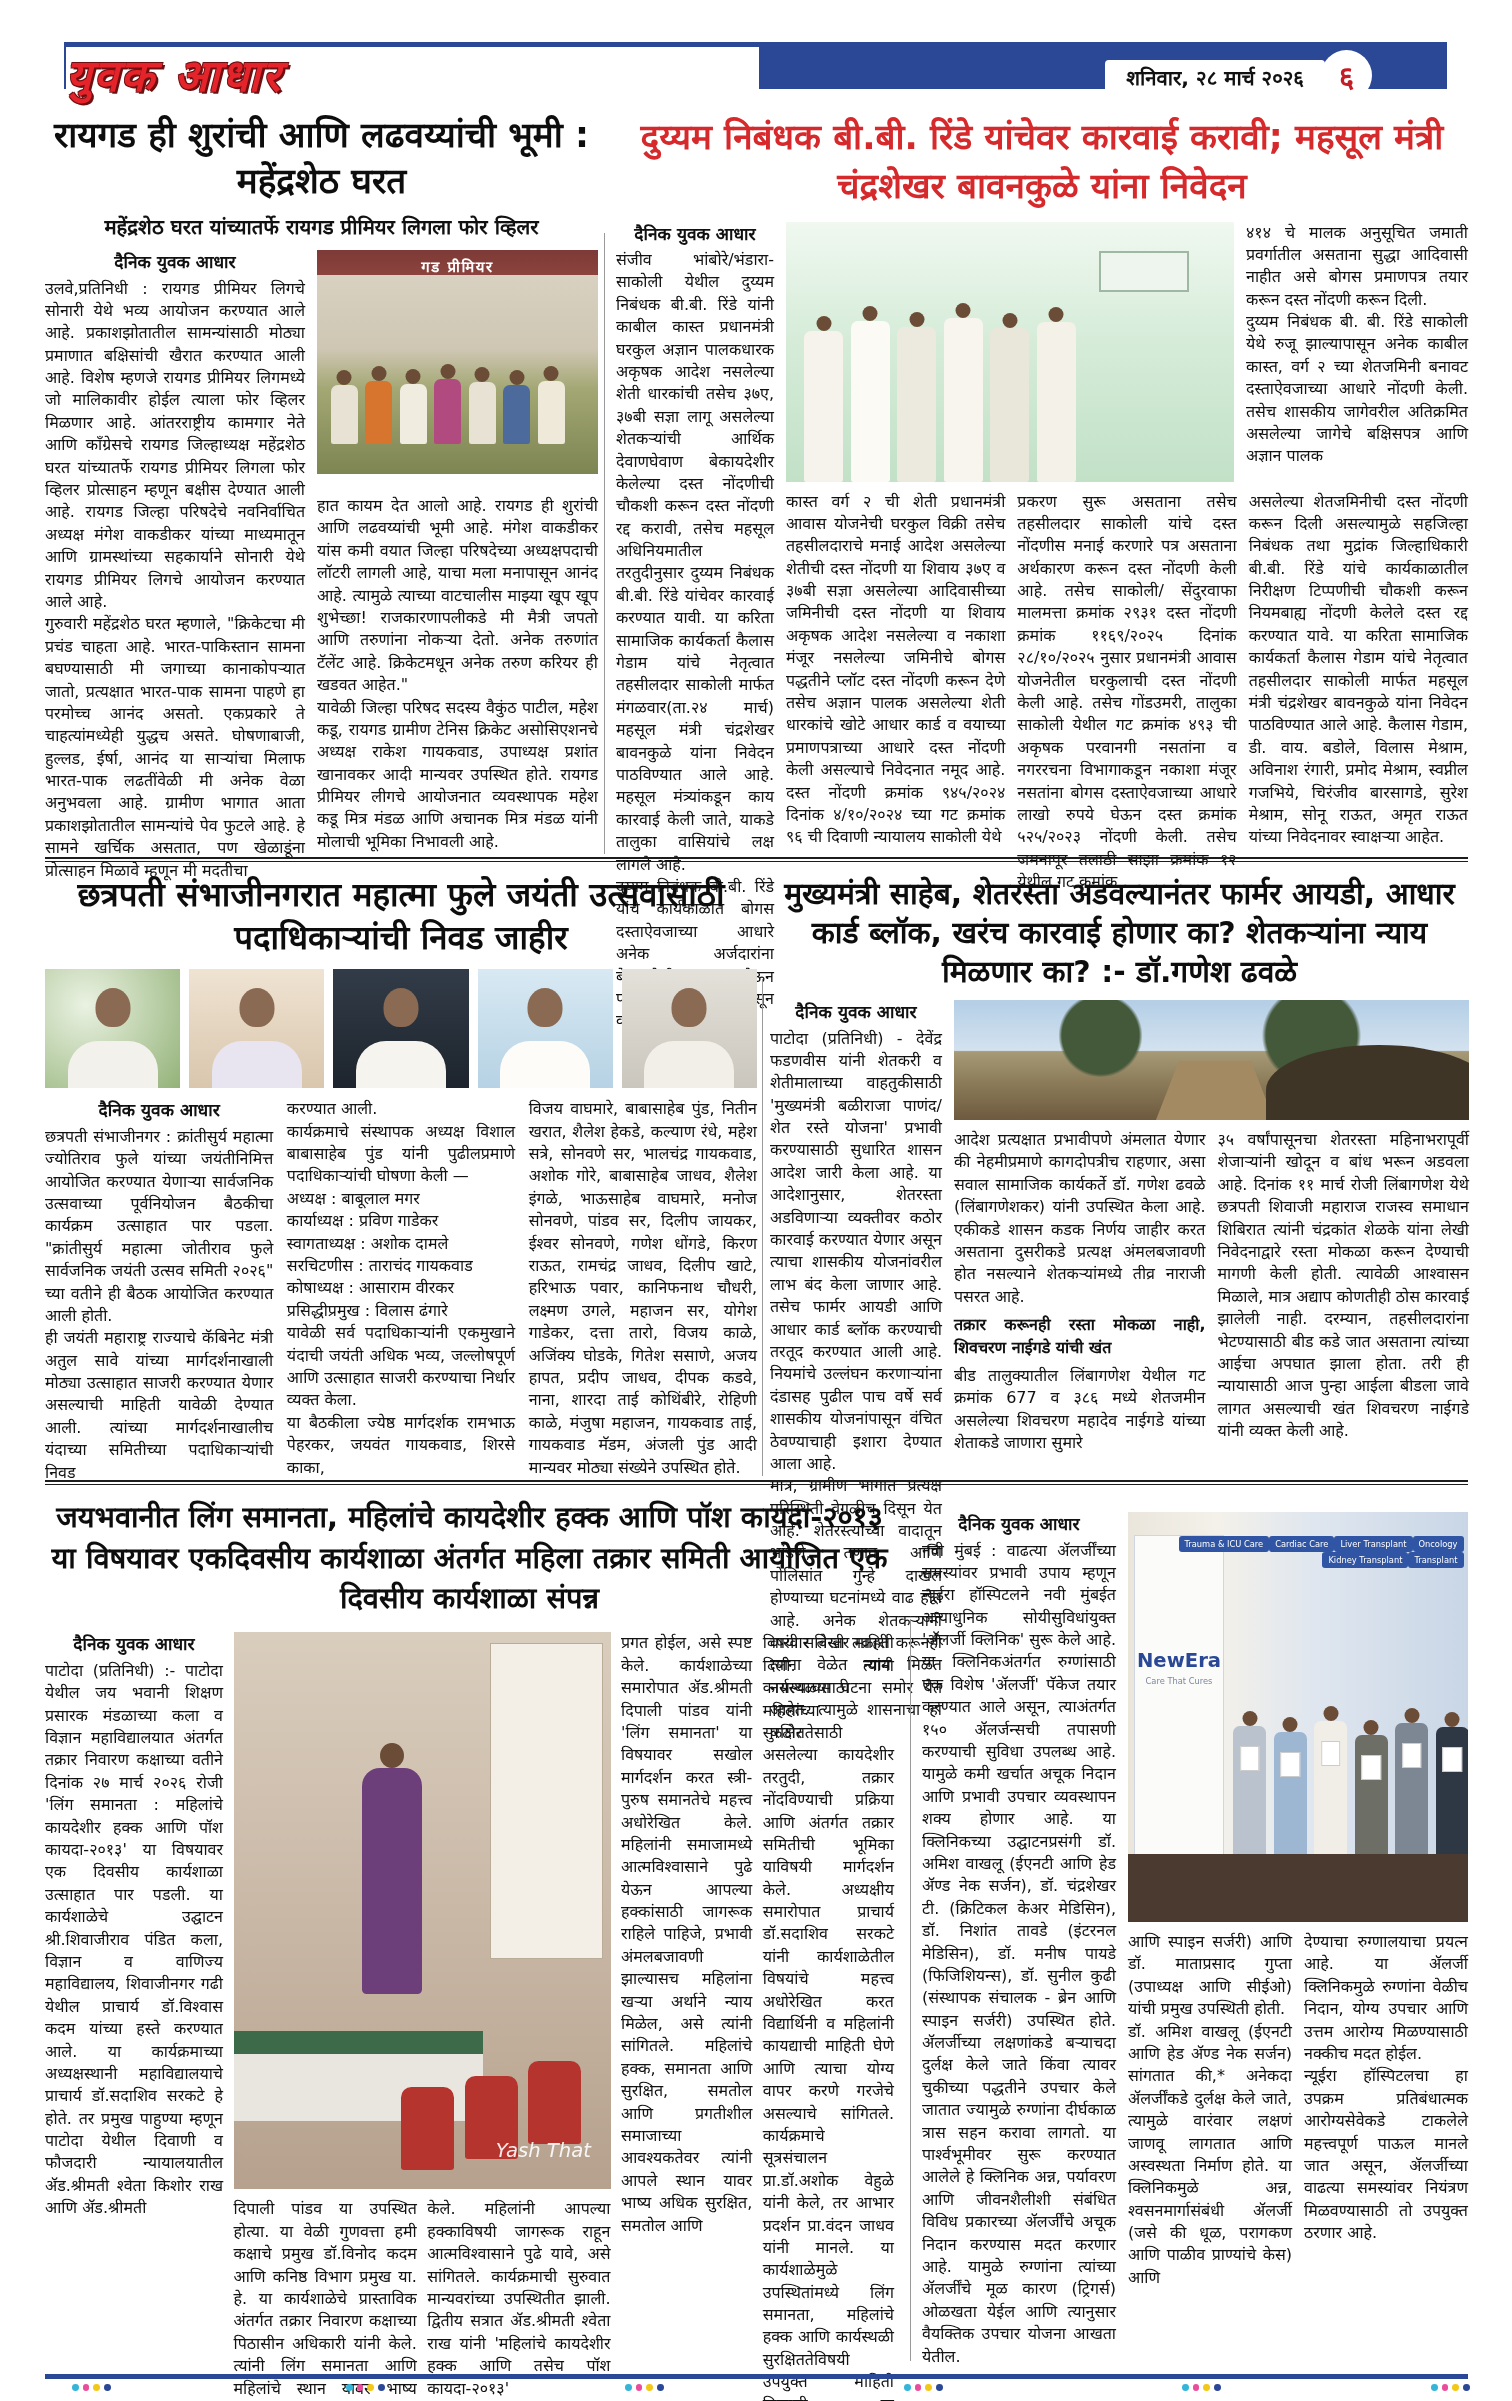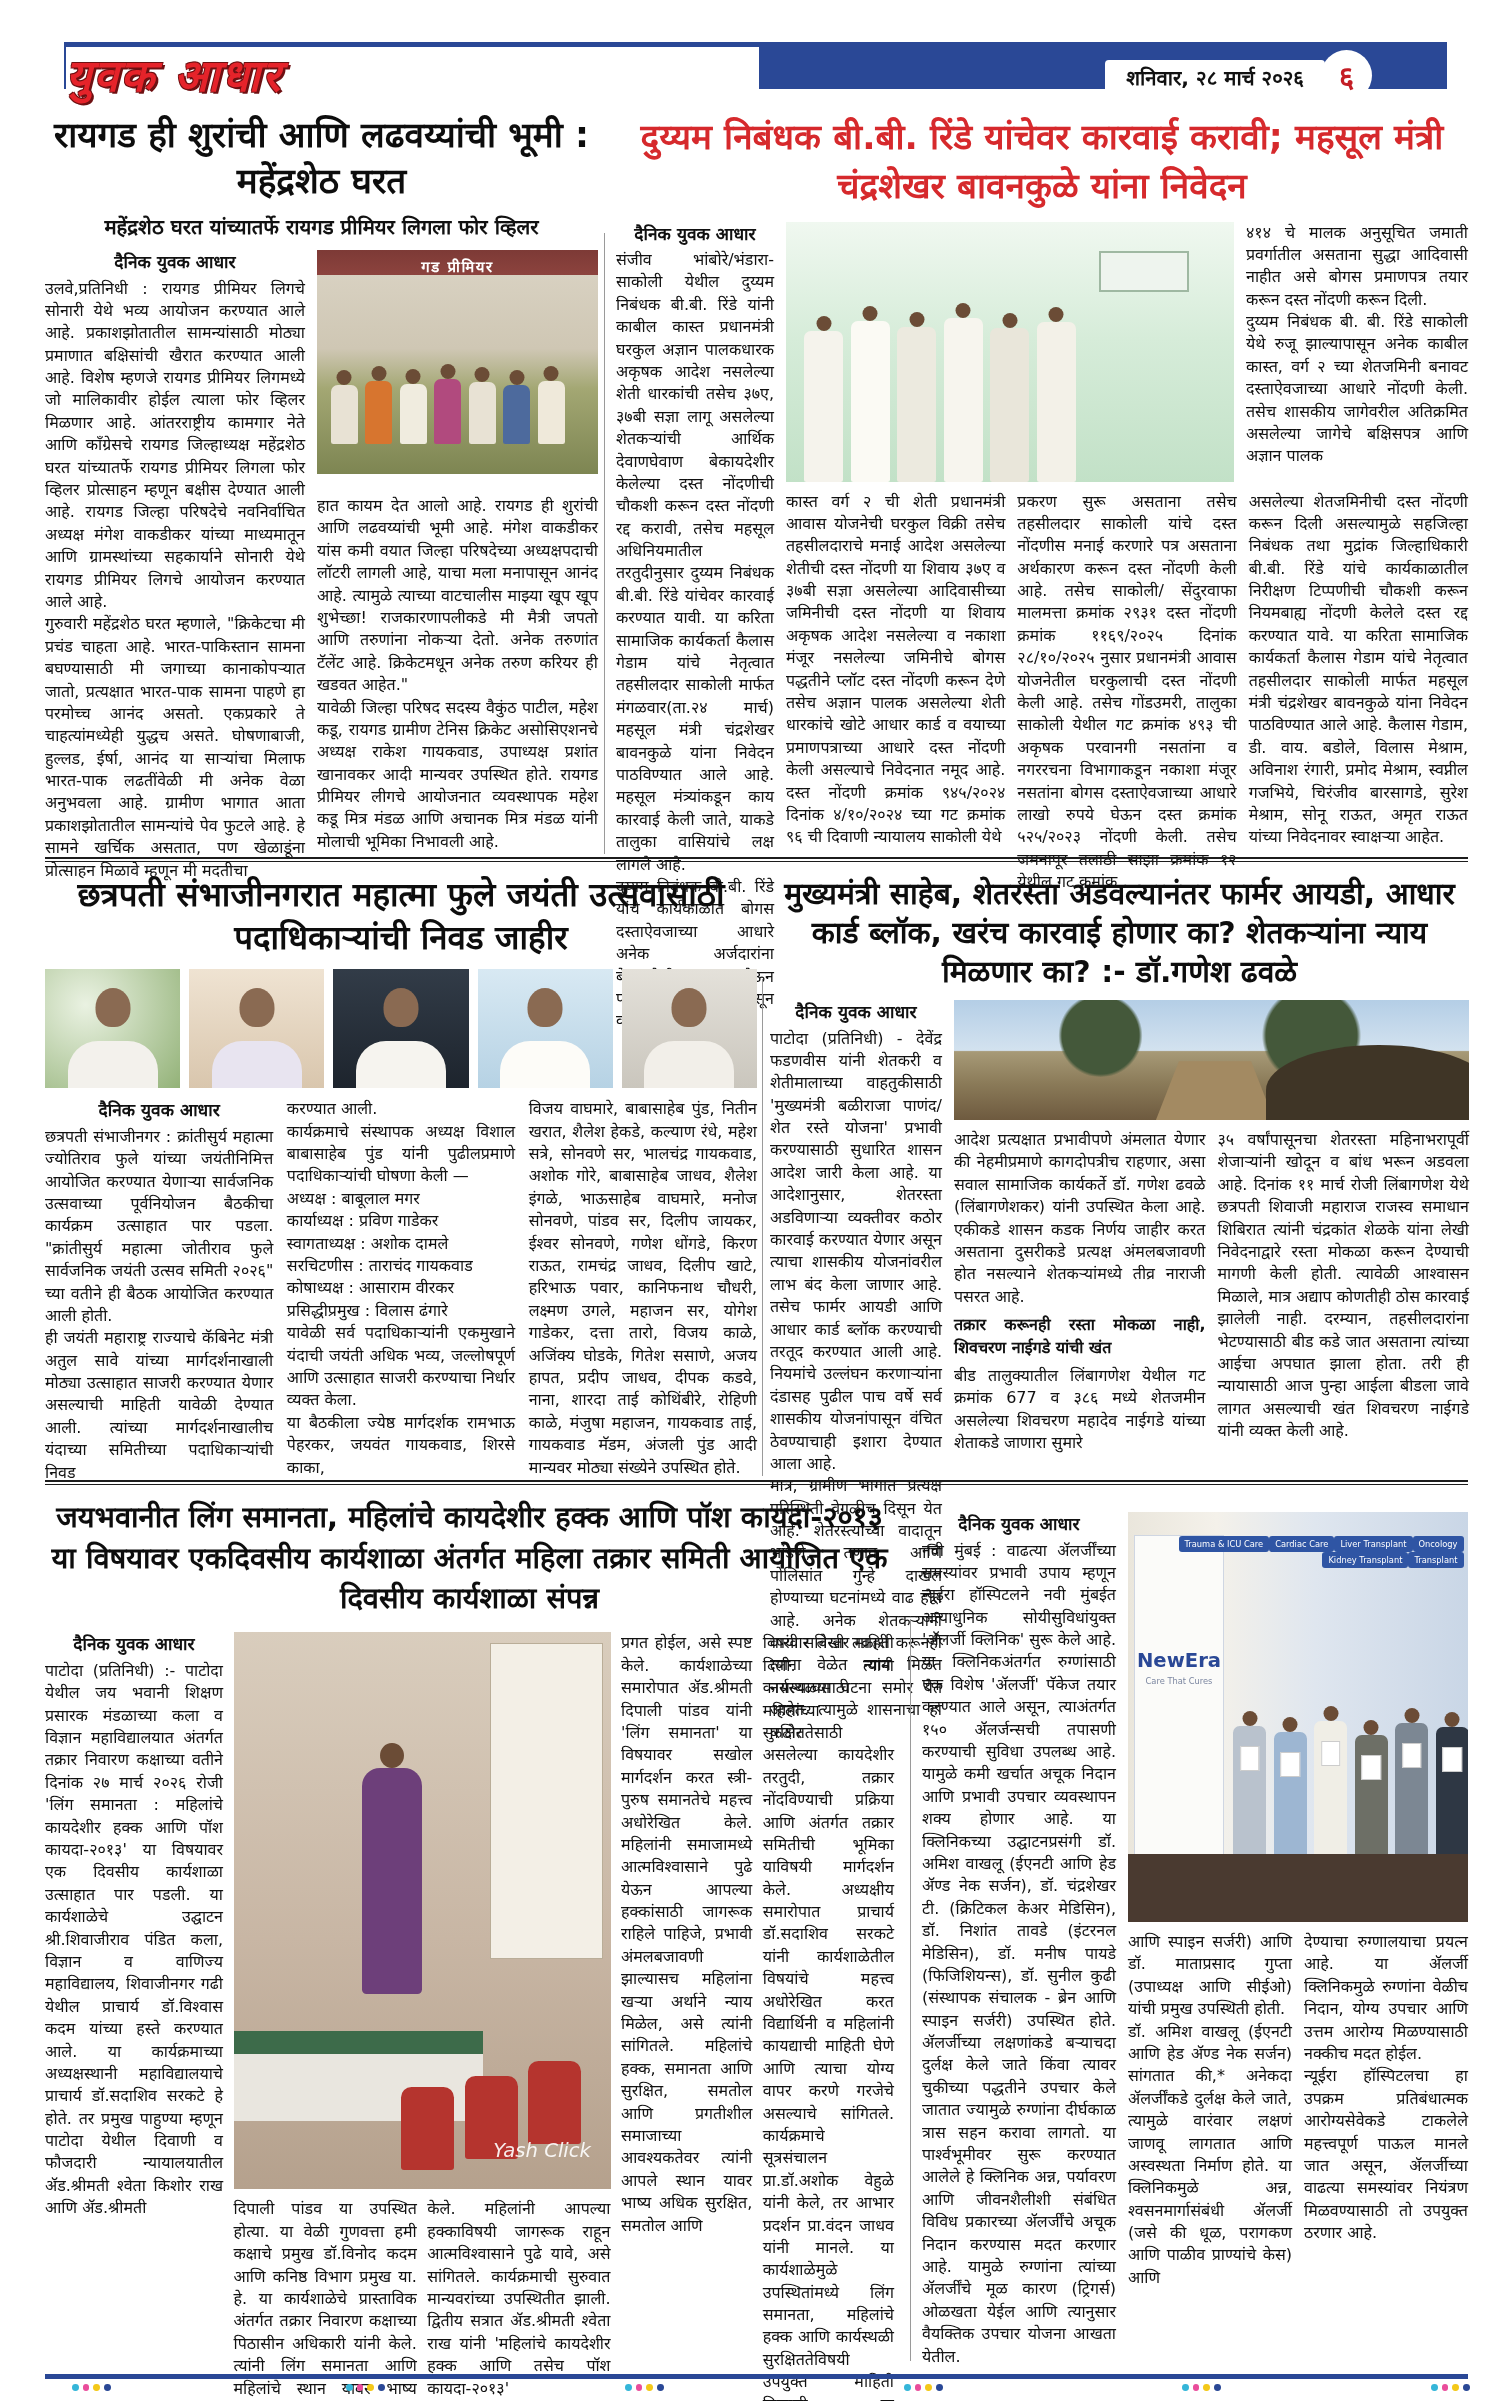--- a/index.html
+++ b/index.html
@@ -249,21 +249,21 @@
         <div class="bodytext">पाटोदा (प्रतिनिधी) :- पाटोदा येथील जय भवानी शिक्षण प्रसारक मंडळाच्या कला व विज्ञान महाविद्यालयात अंतर्गत तक्रार निवारण कक्षाच्या वतीने दिनांक २७ मार्च २०२६ रोजी 'लिंग समानता : महिलांचे कायदेशीर हक्क आणि पॉश कायदा-२०१३' या विषयावर एक दिवसीय कार्यशाळा उत्साहात पार पडली. या कार्यशाळेचे उद्घाटन श्री.शिवाजीराव पंडित कला, विज्ञान व वाणिज्य महाविद्यालय, शिवाजीनगर गढी येथील प्राचार्य डॉ.विश्वास कदम यांच्या हस्ते करण्यात आले. या कार्यक्रमाच्या अध्यक्षस्थानी महाविद्यालयाचे प्राचार्य डॉ.सदाशिव सरकटे हे होते. तर प्रमुख पाहुण्या म्हणून पाटोदा येथील दिवाणी व फौजदारी न्यायालयातील ॲड.श्रीमती श्वेता किशोर राख आणि ॲड.श्रीमती</div>
       </div>
       <div>
         <div class="photo a5-photo">
           <div class="a5-banner"></div>
           <div class="a5-woman"></div>
           <div class="a5-table"></div>
           <div class="a5-chair" style="right:30px; bottom:45px;"></div>
           <div class="a5-chair" style="right:93px; bottom:30px;"></div>
           <div class="a5-chair" style="right:157px; bottom:19.6px;"></div>
-          <div class="a5-mark">Yash Click</div>
+          <div class="a5-mark">Yash That</div>
         </div>
         <div style="display:grid; grid-template-columns:1fr 1fr; gap:10.5px; margin-top:9px;">
           <div class="bodytext">दिपाली पांडव या उपस्थित होत्या. या वेळी गुणवत्ता हमी कक्षाचे प्रमुख डॉ.विनोद कदम आणि कनिष्ठ विभाग प्रमुख या. हे. या कार्यशाळेचे प्रास्ताविक अंतर्गत तक्रार निवारण कक्षाच्या पिठासीन अधिकारी यांनी केले. त्यांनी लिंग समानता आणि महिलांचे स्थान यावर भाष्य केले.</div>
           <div class="bodytext">केले. महिलांनी आपल्या हक्काविषयी जागरूक राहून आत्मविश्वासाने पुढे यावे, असे सांगितले. कार्यक्रमाची सुरुवात मान्यवरांच्या उपस्थितीत झाली. द्वितीय सत्रात ॲड.श्रीमती श्वेता राख यांनी 'महिलांचे कायदेशीर हक्क आणि तसेच पॉश कायदा-२०१३'</div>
         </div>
       </div>
       <div class="bodytext">प्रगत होईल, असे स्पष्ट केले. कार्यशाळेच्या समारोपात ॲड.श्रीमती दिपाली पांडव यांनी 'लिंग समानता' या विषयावर सखोल मार्गदर्शन करत स्त्री-पुरुष समानतेचे महत्त्व अधोरेखित केले. महिलांनी समाजामध्ये आत्मविश्वासाने पुढे येऊन आपल्या हक्कांसाठी जागरूक राहिले पाहिजे, प्रभावी अंमलबजावणी झाल्यासच महिलांना खऱ्या अर्थाने न्याय मिळेल, असे त्यांनी सांगितले. महिलांचे हक्क, समानता आणि सुरक्षित, समतोल आणि प्रगतीशील समाजाच्या आवश्यकतेवर त्यांनी आपले स्थान यावर भाष्य अधिक सुरक्षित, समतोल आणि</div>
       <div class="bodytext">विषयी सविस्तर माहिती दिली. त्यांनी कार्यस्थळासाठी महिलांच्या सुरक्षिततेसाठी असलेल्या कायदेशीर तरतुदी, तक्रार नोंदविण्याची प्रक्रिया आणि अंतर्गत तक्रार समितीची भूमिका याविषयी मार्गदर्शन केले. अध्यक्षीय समारोपात प्राचार्य डॉ.सदाशिव सरकटे यांनी कार्यशाळेतील विषयांचे महत्त्व अधोरेखित करत विद्यार्थिनी व महिलांनी कायद्याची माहिती घेणे आणि त्याचा योग्य वापर करणे गरजेचे असल्याचे सांगितले. कार्यक्रमाचे सूत्रसंचालन प्रा.डॉ.अशोक वेहुळे यांनी केले, तर आभार प्रदर्शन प्रा.वंदन जाधव यांनी मानले. या कार्यशाळेमुळे उपस्थितांमध्ये लिंग समानता, महिलांचे हक्क आणि कार्यस्थळी सुरक्षिततेविषयी उपयुक्त माहिती मिळाली. या कार्यशाळेला सर्व प्राध्यापक वृंद, शिक्षकेतर कर्मचारी आणि विद्यार्थी-विद्यार्थिनी मोठ्या संख्येने उपस्थित होते. तसेच पॉश कायदा-२०१३ विषयी उत्स्फूर्त प्रतिसाद होता.</div>
     </div>
   </div>

